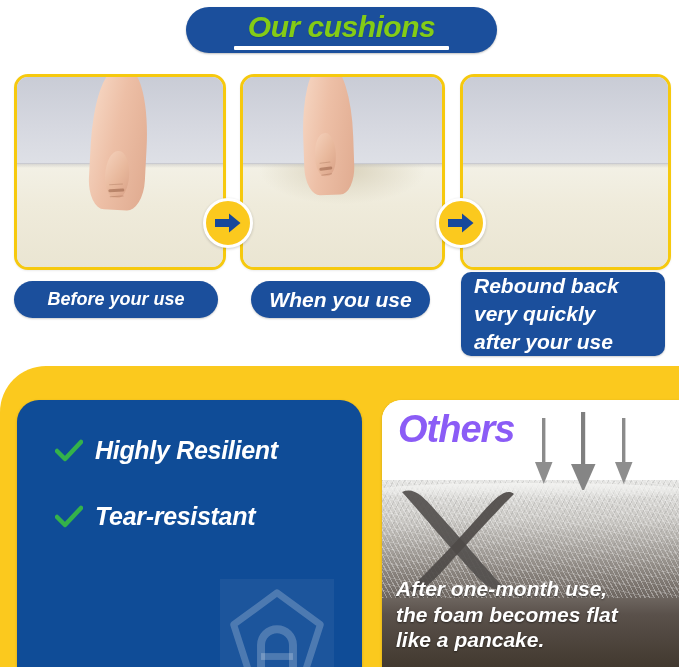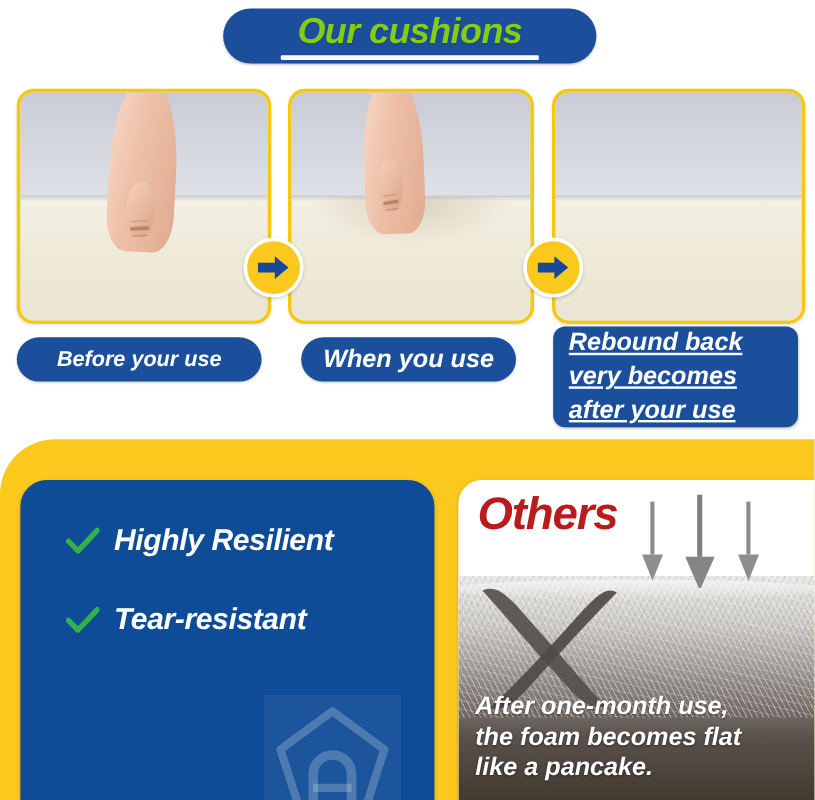--- a/index.html
+++ b/index.html
@@ -100,21 +100,21 @@
     position:absolute;background:#1b4f9c;color:#fff;
     font-weight:bold;font-style:italic;
     display:flex;align-items:center;justify-content:center;
     box-shadow:0 1px 2px rgba(0,0,0,.2);
   }
   .lbl1{left:14px;top:281px;width:204px;height:37px;border-radius:19px;font-size:18px;}
   .lbl2{left:251px;top:281px;width:179px;height:37px;border-radius:19px;font-size:21px;text-align:center;}
   .lbl3{
     left:461px;top:272px;width:204px;height:84px;border-radius:10px;
     flex-direction:column;align-items:flex-start;justify-content:space-between;
-    padding-left:13px;box-sizing:border-box;font-size:21px;line-height:1.32;text-decoration:underline;
+    padding-left:13px;box-sizing:border-box;font-size:21px;line-height:1.32;
   }
   .lbl3 span{white-space:nowrap;}
 
   
   .yellow-band{
     position:absolute;left:0;top:366px;width:679px;height:301px;
     background:#fbc91e;border-top-left-radius:46px;
   }
 
   
@@ -159,21 +159,21 @@
       repeating-linear-gradient(12deg, rgba(255,255,255,.22) 0 1px, rgba(255,255,255,0) 1px 7px);
     opacity:.85;
   }
   .foam-top-edge{
     position:absolute;left:-4%;top:31%;width:108%;height:16px;
     background:linear-gradient(180deg,#f2f2f0,rgba(255,255,255,0));
     border-radius:50%;
   }
   .others-title{
     position:absolute;left:16px;top:10px;
-    color:#b91c1c;font-weight:bold;font-style:italic;font-size:38px;
+    color:#8b5cf6;font-weight:bold;font-style:italic;font-size:38px;
     letter-spacing:-1px;line-height:1;
   }
   .down-arrows{position:absolute;left:148px;top:12px;}
   .x-mark{position:absolute;left:4px;top:78px;}
   .others-caption{
     position:absolute;left:14px;bottom:14px;width:275px;
     color:#ffffff;font-weight:bold;font-style:italic;font-size:21px;
     line-height:1.22;text-shadow:0 1px 2px rgba(0,0,0,.5);
   }
   .others-caption span{display:block;white-space:nowrap;}
@@ -237,21 +237,21 @@
   </div>
 
   <div class="lbl lbl1">
     <span>Before your use</span>
   </div>
   <div class="lbl lbl2">
     <span>When you use</span>
   </div>
   <div class="lbl lbl3">
     <span>Rebound back</span>
-    <span>very  becomes</span>
+    <span>very  quickly</span>
     <span>after your use</span>
   </div>
 
   <div class="yellow-band"></div>
 
   <div class="blue-card">
     <div class="benefits">
 
       <div class="benefit">
         <svg class="check" viewBox="0 0 28 24">

